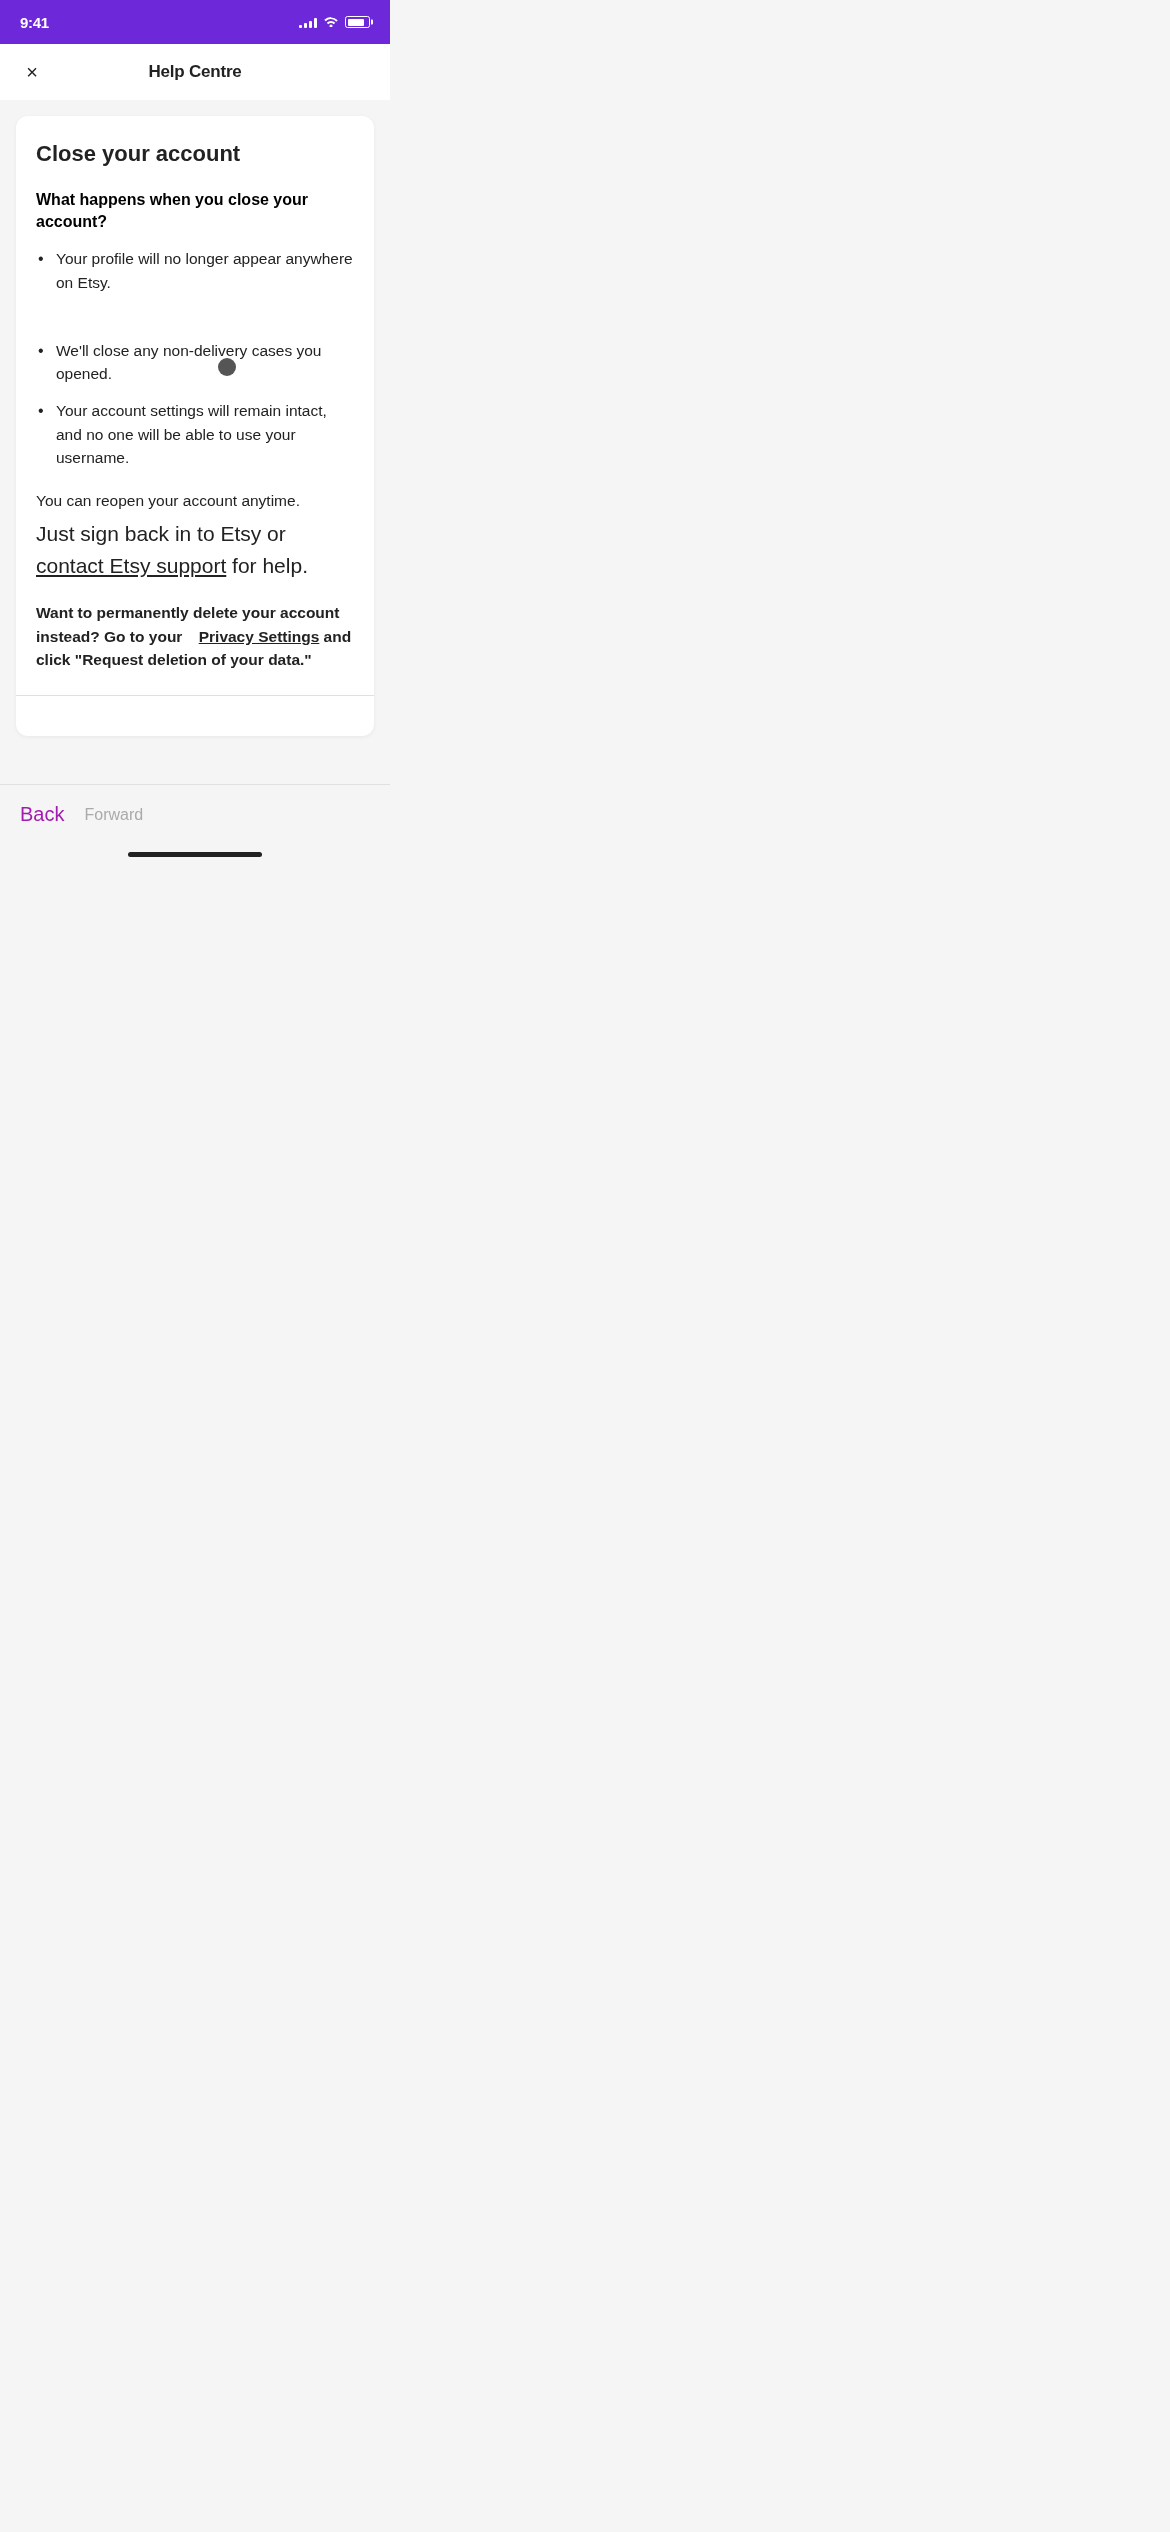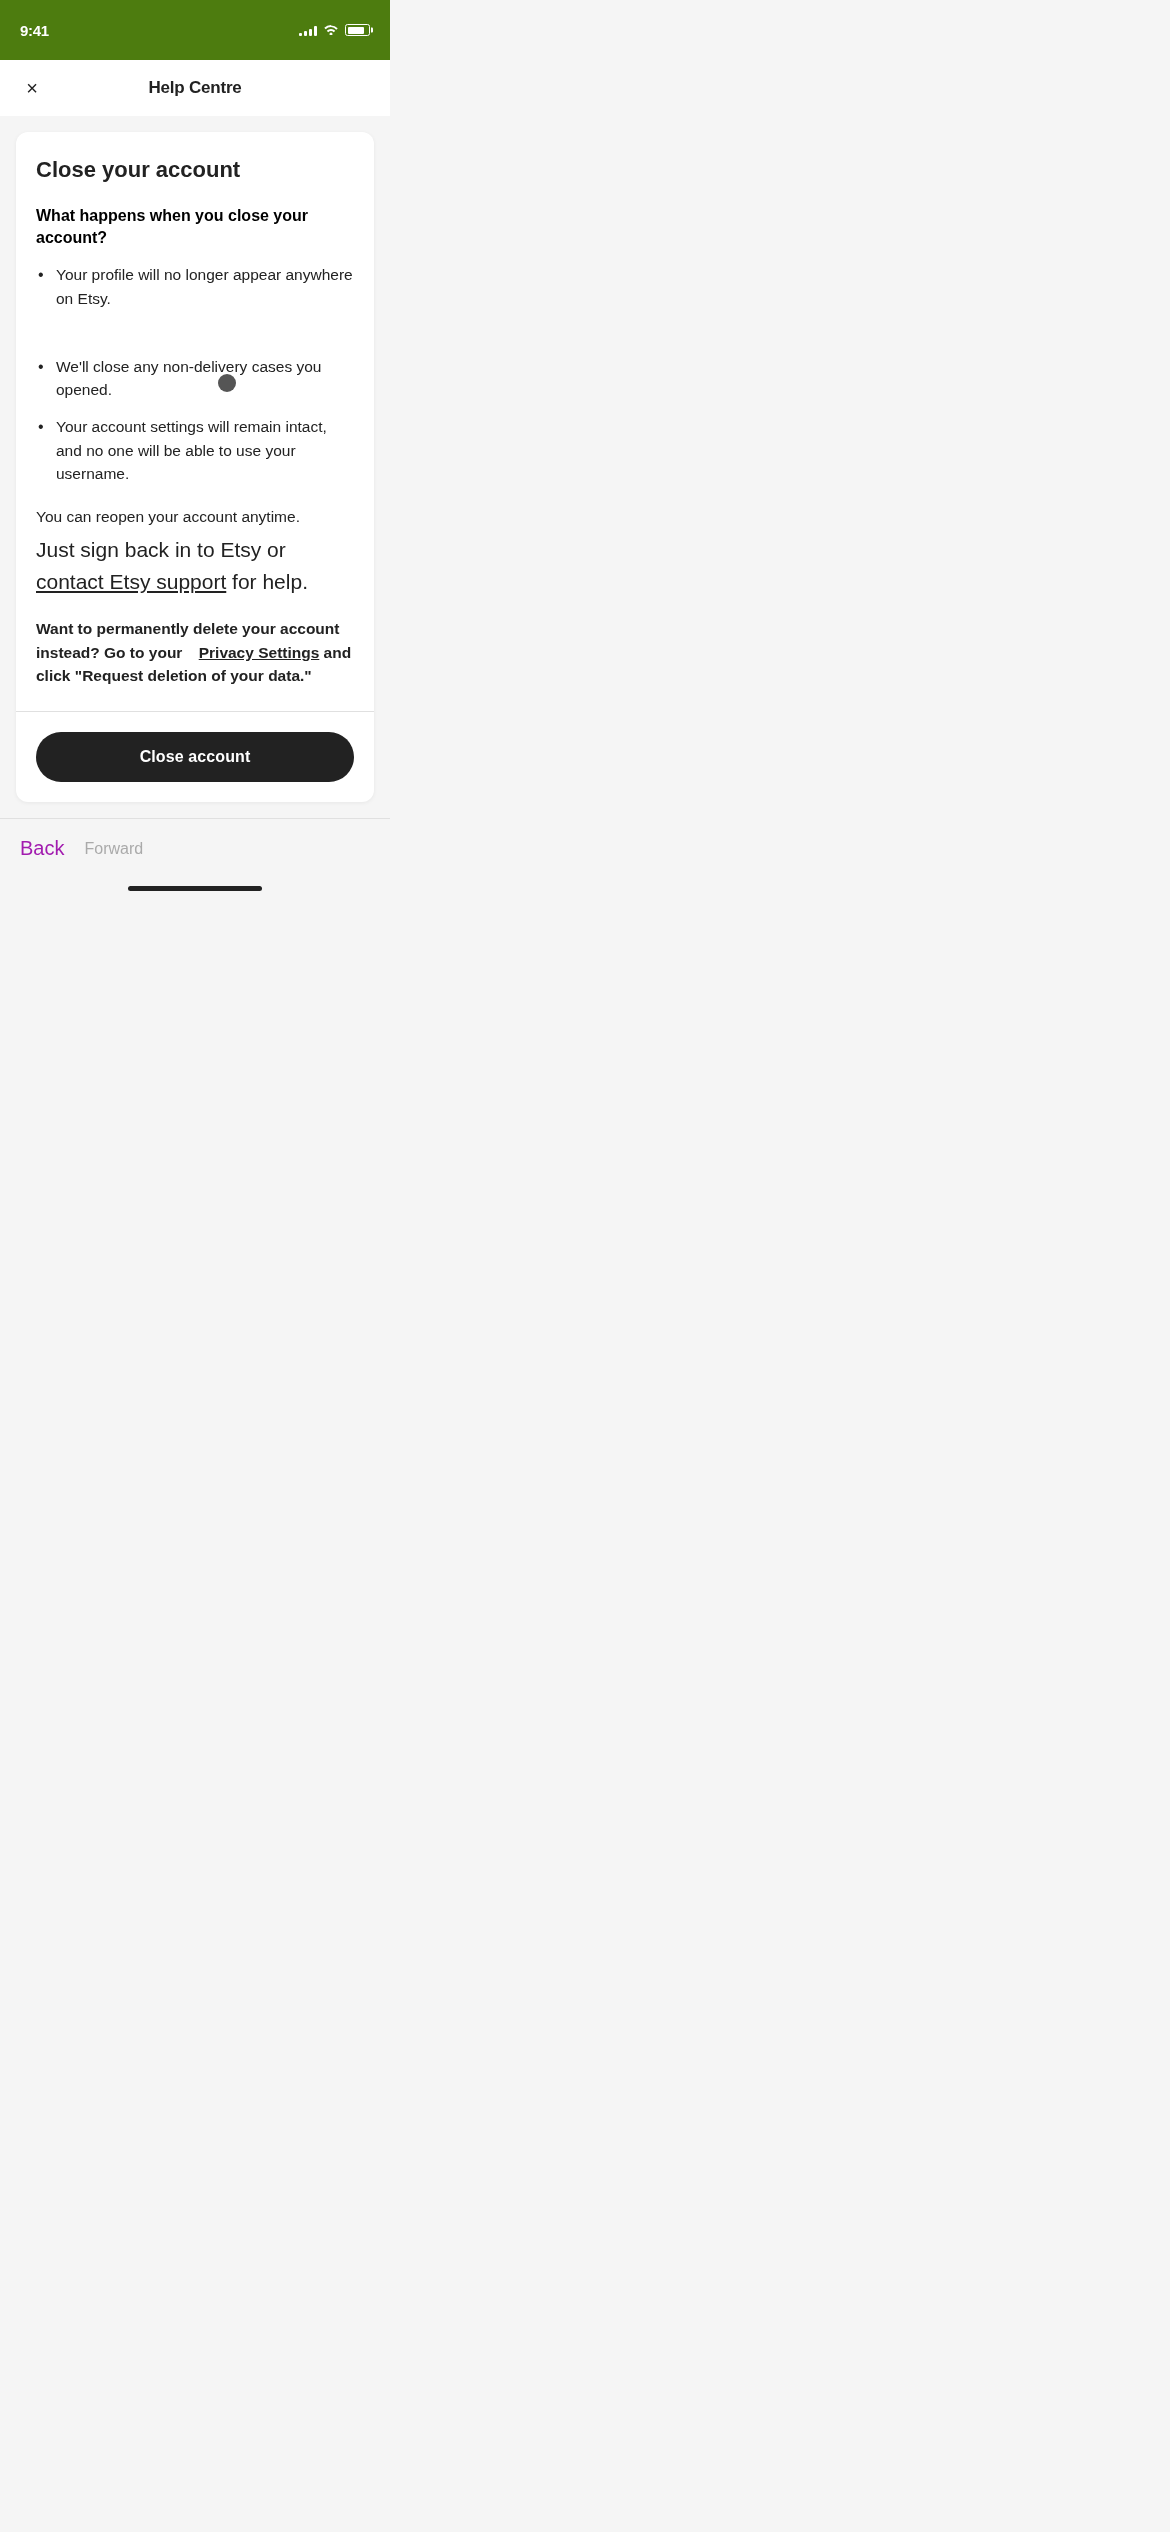--- a/index.html
+++ b/index.html
@@ -13,22 +13,22 @@
       width: 390px;
       min-height: 844px;
       background: #f5f5f5;
       font-family: -apple-system, BlinkMacSystemFont, 'Helvetica Neue', Arial, sans-serif;
       overflow-x: hidden;
     }
 
     
     .status-bar {
       width: 100%;
-      height: 60px;
-      background: #4d7c0f;
+      height: 44px;
+      background: #6d28d9;
       display: flex;
       align-items: center;
       justify-content: space-between;
       padding: 0 20px;
       gap: 39px;
     }
 
     .status-time {
       color: #fff;
       font-size: 15px;
@@ -339,21 +339,20 @@
     <p class="support-text">
       <span>Just sign back in to Etsy or </span><a class="support-link">contact Etsy support</a><span> for help.</span>
     </p>
 
     <p class="delete-text">
       <span>Want to permanently delete your account instead? Go to your </span><a class="delete-link">Privacy Settings</a><span> and click "Request deletion of your data."</span>
     </p>
 
     <div class="divider"></div>
 
-    <button class="close-account-btn">Close account</button>
 
   </div>
 </div>
 
 <div class="bottom-nav">
   <span class="nav-back">Back</span>
   <span class="nav-forward">Forward</span>
 </div>
 
 <div class="home-indicator">

